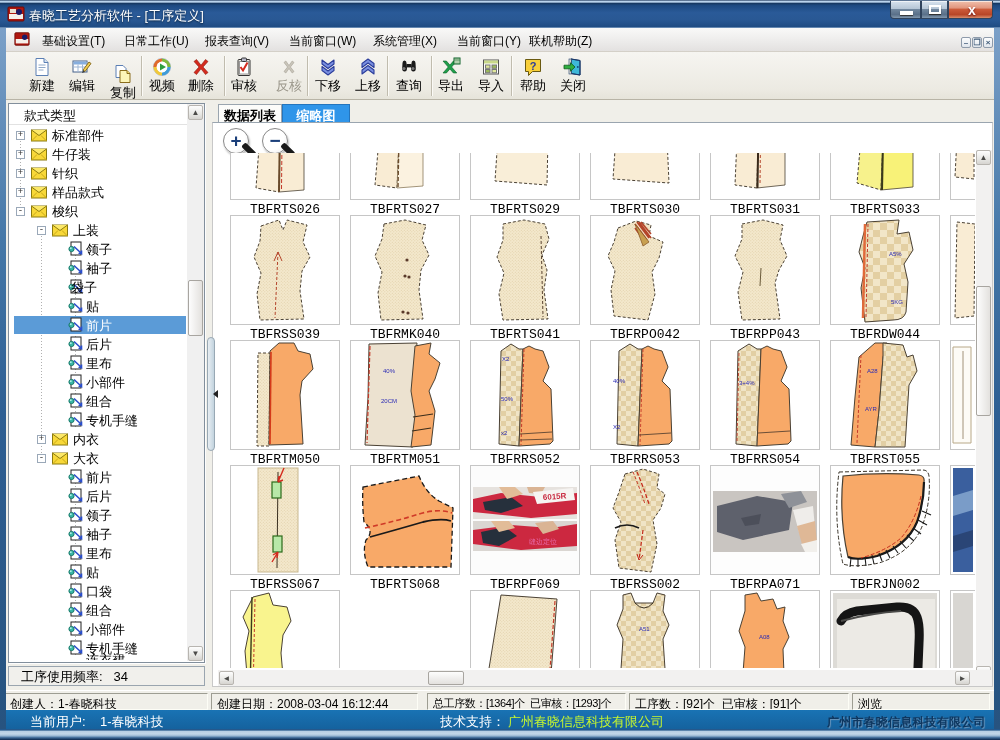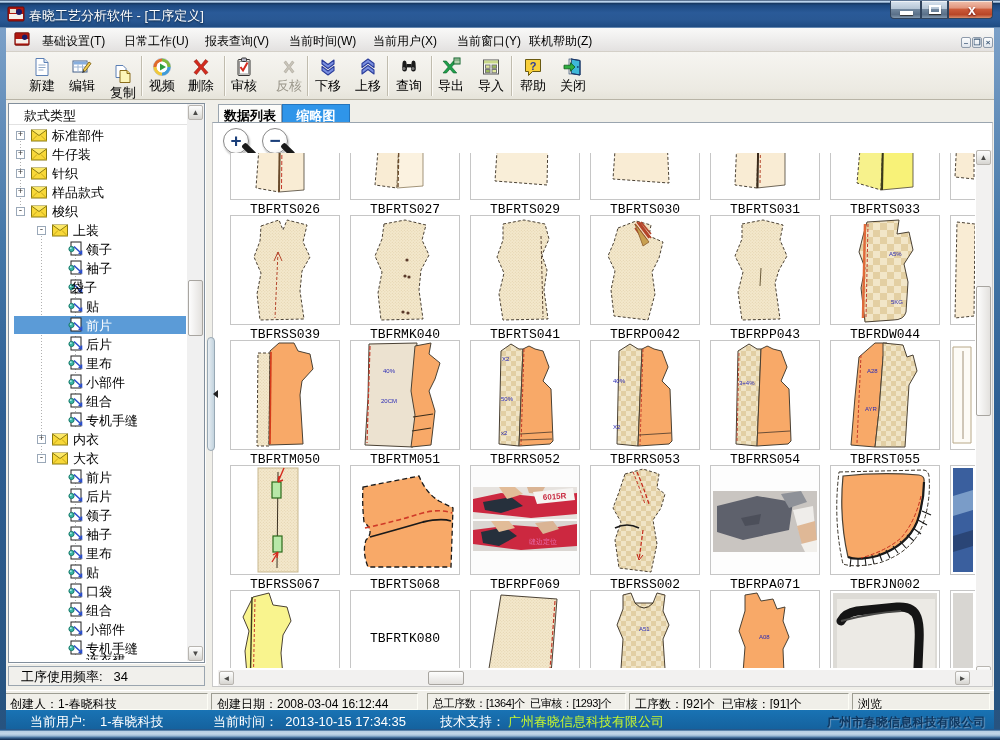--- a/index.html
+++ b/index.html
@@ -90,22 +90,22 @@
   </div>
 <div class="abs" id="menubar"></div>
 <svg class="abs" style="left:14px;top:31px;width:16px;height:16px" viewBox="0 0 18 18">
     <rect x="1" y="2" width="16" height="14" rx="1" fill="#b01810" stroke="#6d0a06"></rect>
     <rect x="2" y="9" width="14" height="5" fill="#f5f0ea"></rect>
     <circle cx="12" cy="7" r="3" fill="#1a1a66"></circle>
   </svg>
 <div class="mitem" style="left:42px;top:33px">基础设置(T)</div>
 <div class="mitem" style="left:124px;top:33px">日常工作(U)</div>
 <div class="mitem" style="left:205px;top:33px">报表查询(V)</div>
-<div class="mitem" style="left:289px;top:33px">当前时间(W)</div>
-<div class="mitem" style="left:373px;top:33px">当前用户(X)</div>
+<div class="mitem" style="left:289px;top:33px">当前窗口(W)</div>
+<div class="mitem" style="left:373px;top:33px">系统管理(X)</div>
 <div class="mitem" style="left:457px;top:33px">当前窗口(Y)</div>
 <div class="mitem" style="left:529px;top:33px">联机帮助(Z)</div>
 <div class="abs" id="mdib">
 <div class="mdibtn" style="left:0">–</div>
 <div class="mdibtn" style="left:11px">❐</div>
 <div class="mdibtn" style="left:22px">×</div>
 </div>
 <div class="abs" id="toolbar"></div>
 <div class="tbtn" style="left:20px;top:55px">
     <svg class="ic" viewBox="0 0 20 20" width="20" height="20">
@@ -774,23 +774,20 @@
       </svg></div>
 <div class="cell" style="left:737px;top:312px"><svg width="108" height="108" viewBox="0 0 108 108">
         <rect x="2" y="2" width="20" height="104" fill="#3a5f9e"></rect>
         <path d="M2 30 L22 24 L22 44 L2 50 z" fill="#7a9cc8"></path>
         <path d="M2 70 L22 64 L22 80 L2 86 z" fill="#2a4576"></path>
       </svg></div>
 <div class="cell" style="left:17px;top:437px"><svg width="108" height="108" viewBox="0 0 108 108">
         <path d="M22 6 L38 2 L42 14 L56 16 L60 30 L52 44 L50 62 L54 108 L18 108 L14 60 L18 40 L12 26 z" stroke="#4a4134" stroke-width="1" fill="#f9f48e"></path>
         <path d="M24 8 L22 106" stroke="#c43a2a" stroke-width="1" stroke-dasharray="3 2" fill="none"></path>
         <path d="M21 6 L19 106" stroke="#3a3a1a" stroke-width="1.4" fill="none"></path>
-      </svg></div>
-<div class="cell" style="left:137px;top:437px"><svg width="108" height="108" viewBox="0 0 108 108">
-        <text x="54" y="51" font-size="13" fill="#000" text-anchor="middle" font-family="Liberation Mono">TBFRTK080</text>
       </svg></div>
 <div class="cell" style="left:257px;top:437px"><svg width="108" height="108" viewBox="0 0 108 108">
         <path d="M30 4 L86 8 L78 108 L14 102 z" stroke="#4a4134" stroke-width="1" fill="url(#dots)"></path>
         <path d="M84 10 L77 106" stroke="#c43a2a" stroke-width="1.2" stroke-dasharray="4 2" fill="none"></path>
       </svg></div>
 <div class="cell" style="left:377px;top:437px"><svg width="108" height="108" viewBox="0 0 108 108">
         <path d="M32 4 L40 2 L44 12 L62 12 L66 2 L74 4 L72 20 L78 34 L72 48 L76 108 L28 108 L32 48 L26 34 L32 18 z" stroke="#4a4134" stroke-width="1" fill="url(#chk2)"></path>
         <path d="M44 12 Q53 22 62 12" stroke="#3a3020" stroke-width="1" fill="none"></path>
         <text x="48" y="40" font-size="6" fill="#2a2ab4" font-family="Liberation Sans">A51</text>
       </svg></div>
@@ -846,20 +843,19 @@
 
 <div class="abs" id="statusbar">
 <div class="spanel" style="left:4px;width:204px">创建人：1-春晓科技</div>
 <div class="spanel" style="left:211px;width:207px">创建日期：2008-03-04 16:12:44</div>
 <div class="spanel" style="left:427px;width:199px;font-size:11px;letter-spacing:-0.4px">总工序数：[1364]个&nbsp; 已审核：[1293]个</div>
 <div class="spanel" style="left:629px;width:220px;font-size:12px">工序数：[92]个&nbsp;&nbsp;已审核：[91]个</div>
 <div class="spanel" style="left:852px;width:138px">浏览</div>
 </div>
 <div class="abs" id="bluebar">
 <span style="left:30px">当前用户:&nbsp;&nbsp;&nbsp;&nbsp;1-春晓科技</span>
-<span style="left:213px">当前时间：&nbsp;&nbsp;2013-10-15 17:34:35</span>
 <span style="left:440px">技术支持：</span>
 <span style="left:508px;color:#c6f52f">广州春晓信息科技有限公司</span>
 </div>
 <div class="abs" id="frameB"></div>
 <div id="companywm">广州市春晓信息科技有限公司</div>
 <div class="abs" id="frameL"></div>
 <div class="abs" id="frameR"></div>
 
 </body></html>

